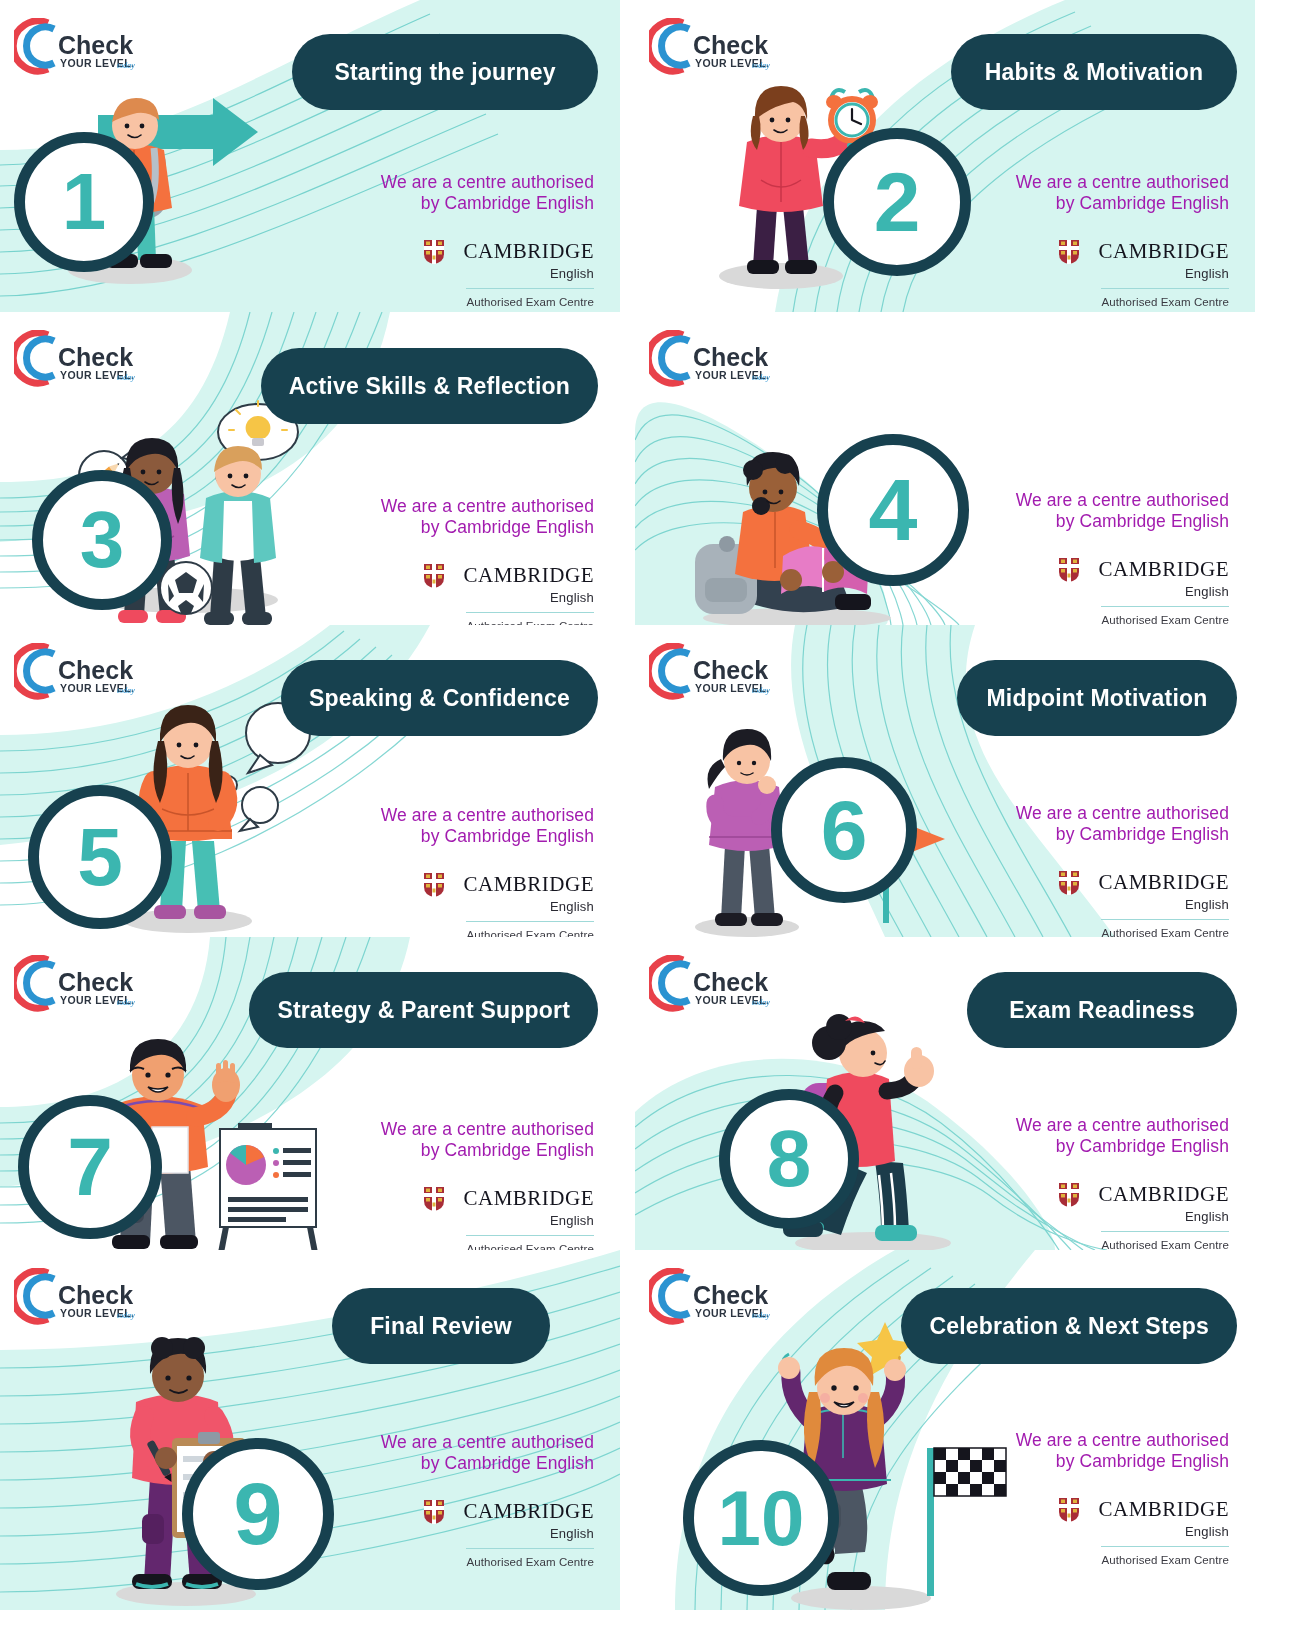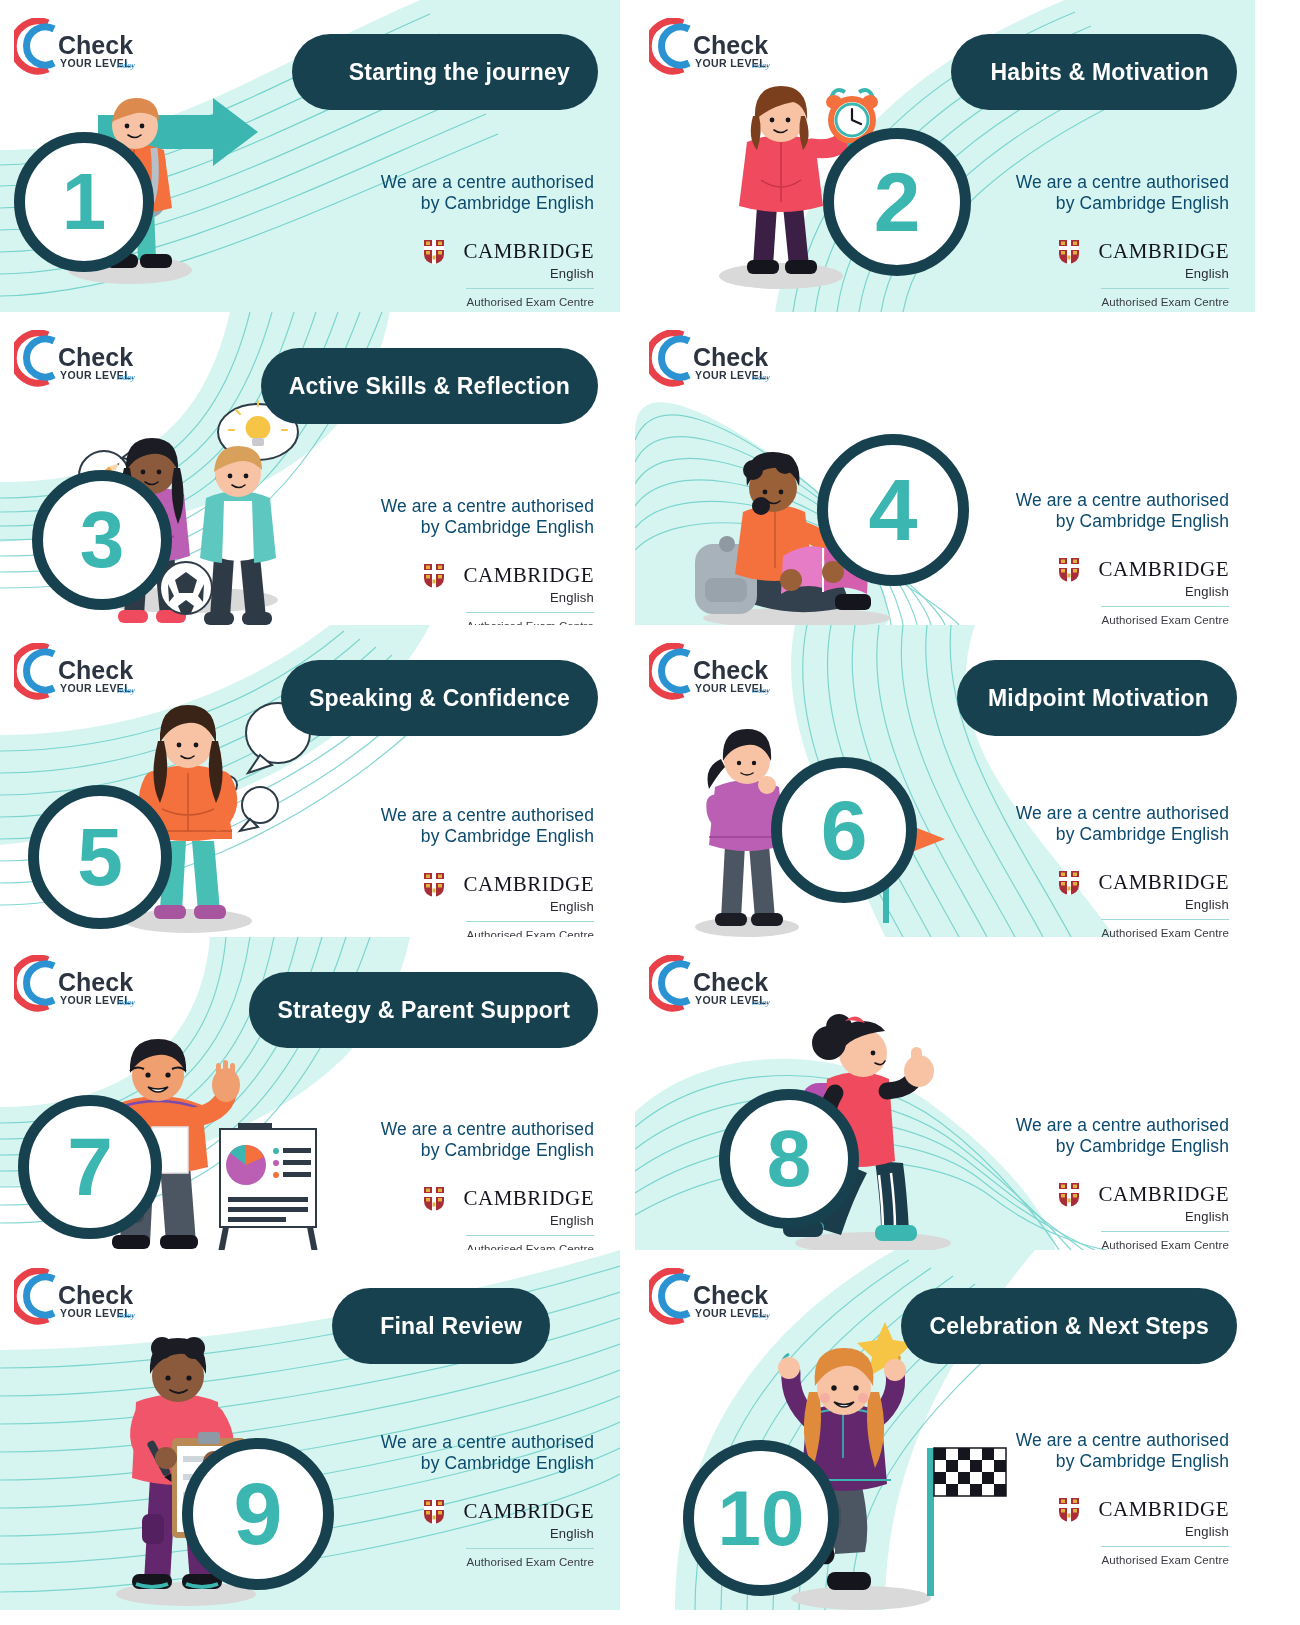--- a/index.html
+++ b/index.html
@@ -33,21 +33,21 @@
   
   .brand { position: absolute; left: 14px; top: 18px; z-index: 6; width: 128px; height: 60px; text-align: right; }
   .brand svg { display:block; }
 
   
   .pill {
     position: absolute; z-index: 5;
     background: #17414f;
     border-radius: 52px;
     color: #ffffff;
-    display: flex; align-items: center; justify-content: flex-end;
+    display: flex; align-items: center; justify-content: center;
     padding: 0 28px;
     height: 76px;
     font-size: 23px;
     font-weight: 700;
     letter-spacing: .2px;
     white-space: nowrap;
     box-shadow: 0 0 0 0 rgba(0,0,0,0);
   }
   .p1 .pill { right: 22px; top: 34px; min-width: 306px; }
   .p2 .pill { right: 18px; top: 34px; min-width: 286px; }
@@ -68,21 +68,21 @@
     border: 11px solid #17414f;
     display: flex; align-items: center; justify-content: center;
     color: #3bb6b0;
     font-weight: 700;
     line-height: 1;
   }
 
   
   .authblock { position: absolute; z-index: 5; right: 26px; text-align: right; }
   .auth-line {
-    color: #0c4a6e; font-size: 17.5px; line-height: 1.22;
+    color: #a21caf; font-size: 17.5px; line-height: 1.22;
     font-weight: 400; letter-spacing: .1px;
   }
   .camb { margin-top: 24px; display: flex; flex-direction: column; align-items: flex-end; }
   .camb-row { display: flex; align-items: center; gap: 18px; }
   .camb-word {
     font-family: "Liberation Serif", serif;
     font-size: 21px; letter-spacing: .5px; color: #14141e; font-weight: 400;
   }
   .camb-eng { font-size: 13px; color: #2a2a33; margin-top: 1px; letter-spacing: .2px; }
   .camb-rule { height: 1.5px; background: #9fd9d8; margin: 7px 0 7px auto; width: 128px; }
@@ -855,20 +855,23 @@
         <g>
           <path d="M34 5 A25 25 0 1 0 34 51" fill="none" stroke="#e8414a" stroke-width="7"></path>
           <path d="M40 11 A19 19 0 1 0 40 45" fill="none" stroke="#2b93d1" stroke-width="7"></path>
         </g>
         <text x="44" y="36" font-family="Liberation Sans, sans-serif" font-size="25" font-weight="700" fill="#2b3440">Check</text>
         <text x="46" y="49" font-family="Liberation Sans, sans-serif" font-size="10.5" font-weight="700" letter-spacing="0.4" fill="#2b3440">YOUR LEVEL.</text>
         <text x="103" y="50" font-family="Liberation Serif, serif" font-size="8" font-style="italic" fill="#2b93d1">today</text>
       </svg>
     </div>
 
+    <div class="pill">
+      <span>Exam Readiness</span>
+    </div>
 
     <div class="illo" style="left:148px; top:88px;">
       <svg width="250" height="228" viewBox="0 0 250 228">
         <ellipse class="shadow-ellipse" cx="90" cy="218" rx="78" ry="11"></ellipse>
 
         <path d="M56 136 q-16 40 -24 66 l26 8 q12 -36 26 -62 Z" fill="#1b3c4a"></path>
         <path d="M6 196 q22 12 30 6" stroke="#3bb6b0" stroke-width="10" fill="none" stroke-linecap="round"></path>
         <rect x="0" y="196" width="40" height="16" rx="7" fill="#1b3c4a"></rect>
 
         <path d="M92 136 q6 44 6 70 l28 0 q-2 -38 -6 -68 Z" fill="#1b3c4a"></path>

